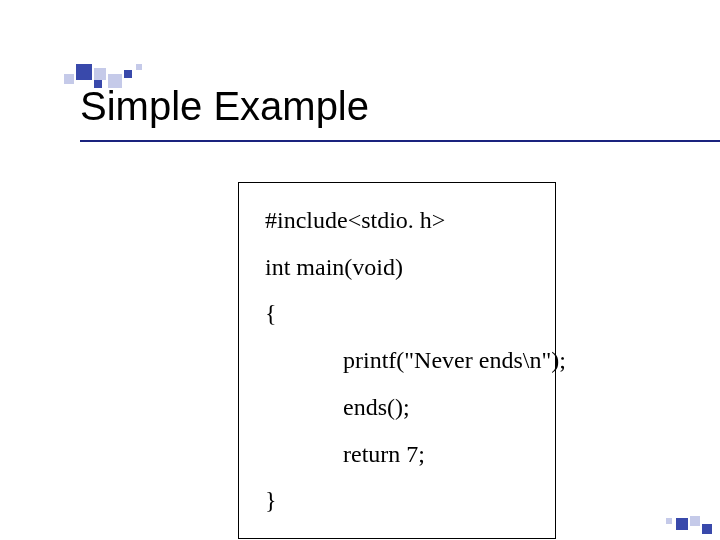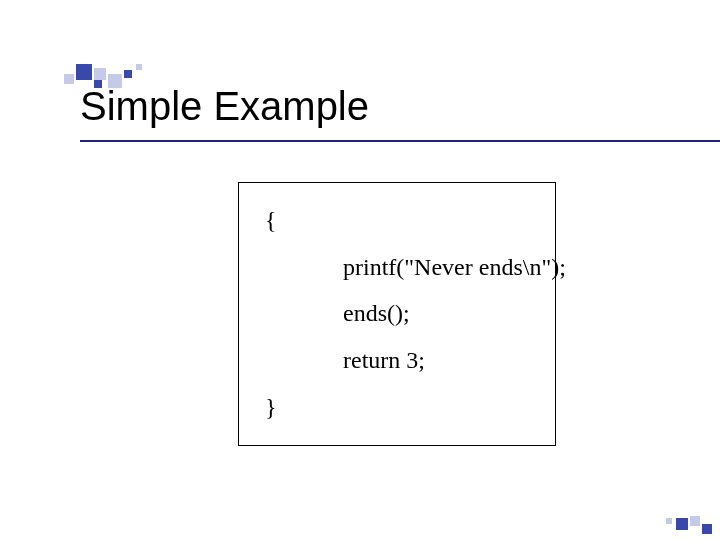--- a/index.html
+++ b/index.html
@@ -81,24 +81,26 @@
   <div class="sq dark" style="left:30px;top:16px;width:8px;height:8px;"></div>
   <div class="sq" style="left:44px;top:10px;width:14px;height:14px;"></div>
   <div class="sq dark" style="left:60px;top:6px;width:8px;height:8px;"></div>
   <div class="sq" style="left:72px;top:0;width:6px;height:6px;"></div>
 </div>
 
 <h1 class="slide-title">Simple Example</h1>
 <div class="title-rule"></div>
 
 <div class="code-box">
+  <div class="code-line">#include&lt;stdio. h&gt;</div>
+  <div class="code-line">int main(void)</div>
   <div class="code-line">{</div>
   <div class="code-line indent">printf("Never ends\n");</div>
   <div class="code-line indent">ends();</div>
-  <div class="code-line indent">return 3;</div>
+  <div class="code-line indent">return 7;</div>
   <div class="code-line">}</div>
 </div>
 
 <div class="bottom-deco">
   <div class="b light" style="right:40px;bottom:10px;width:6px;height:6px;"></div>
   <div class="b" style="right:24px;bottom:4px;width:12px;height:12px;"></div>
   <div class="b light" style="right:12px;bottom:8px;width:10px;height:10px;"></div>
   <div class="b" style="right:0;bottom:0;width:10px;height:10px;"></div>
 </div>
 

